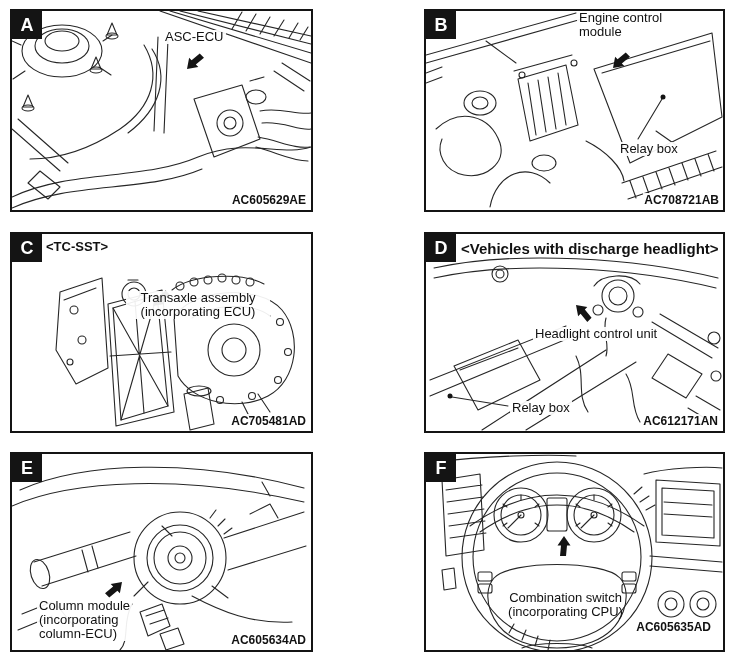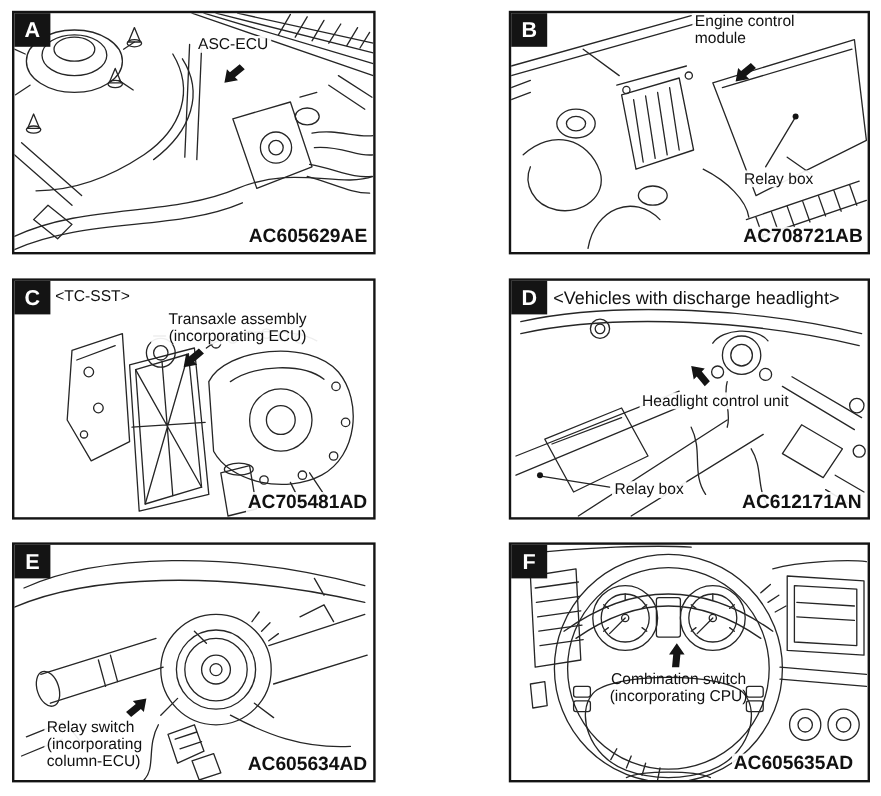--- a/index.html
+++ b/index.html
@@ -1,25 +1,25 @@
 <!DOCTYPE html>
 <html><head>
 <meta charset="utf-8">
 <style>
   html,body{margin:0;padding:0;background:#fff;}
   #page{position:relative;width:734px;height:663px;background:#fff;font-family:"Liberation Sans",sans-serif;color:#111;overflow:hidden;}
   .panel{position:absolute;border:2px solid #141414;background:#fff;box-sizing:border-box;}
   .art{position:absolute;left:0;top:0;width:100%;height:100%;}
   .badge{position:absolute;left:0;top:0;width:30px;height:28px;background:#141414;color:#fff;
          font-weight:bold;font-size:18px;display:flex;align-items:center;justify-content:center;z-index:5;}
-  .ptitle{position:absolute;font-weight:normal;font-size:13px;white-space:nowrap;z-index:4;background:#fff;padding:0 2px;}
+  .ptitle{position:absolute;font-weight:bold;font-size:13px;white-space:nowrap;z-index:4;background:#fff;padding:0 2px;}
   .callout{position:absolute;font-size:13px;line-height:14px;white-space:pre-line;z-index:4;}
   .callout.bg{background:rgba(255,255,255,.92);padding:0 2px;}
-  .callout.center{text-align:center;}
-  .code{position:absolute;font-weight:bold;font-size:16px;z-index:4;background:rgba(255,255,255,.9);padding:0 1px;}
+  .callout.center{text-align:center;margin-top:32px;}
+  .code{position:absolute;font-weight:bold;font-size:12px;z-index:4;background:rgba(255,255,255,.9);padding:0 1px;}
   svg{display:block;}
   .ln{fill:none;stroke:#262626;stroke-width:1.1;stroke-linecap:round;stroke-linejoin:round;}
   .fl{fill:#141414;stroke:none;}
 </style>
 </head>
 <body>
 
 <svg width="0" height="0" style="position:absolute" aria-hidden="true">
   <defs>
     <path id="arw" d="M0 0 L-6.5 -9.5 L-3 -9.5 L-2 -20 L4 -20 L3 -9.5 L6.5 -9.5 Z"></path>
@@ -186,21 +186,21 @@
         <path d="M128 158 L150 150 L158 172 L136 182 Z M148 180 L166 174 L172 190 L154 196 Z M134 162 l18 -6 M138 170 l18 -6"></path>
         <path d="M120 150 C110 168 118 186 108 196"></path>
         <path d="M10 160 l30 -12 M6 176 l34 -14 M44 150 l16 20"></path>
         <path d="M180 142 C210 158 240 170 280 168"></path>
       </g>
       <use href="#arw" class="fl" transform="translate(110,128) rotate(225)"></use>
     </svg>
     <div class="badge">
         <span>E</span>
       </div>
-    <div class="callout bg" style="left:25px;top:145px;">Relay switch
+    <div class="callout bg" style="left:25px;top:145px;">Column module
 (incorporating
 column-ECU)</div>
     <div class="code" style="right:4px;bottom:3px;">AC605634AD</div>
   </div>
 
   <div class="panel" style="left:424px;top:452px;width:301px;height:200px;">
     <svg class="art" viewBox="0 0 297 196" preserveAspectRatio="none">
       <g class="ln">
         <circle cx="131" cy="103" r="95"></circle>
           <circle cx="131" cy="103" r="84"></circle>
@@ -234,16 +234,16 @@
         <path d="M218 20 C240 14 280 12 296 14 M8 8 C60 2 120 0 150 2"></path>
         <path d="M96 194 C110 188 152 188 166 194"></path>
       </g>
       <use href="#arw" class="fl" transform="translate(138,82) rotate(180)"></use>
     </svg>
     <div class="badge">
         <span>F</span>
       </div>
     <div class="callout center" style="left:62px;top:105px;width:155px;">Combination switch
 (incorporating CPU)</div>
-    <div class="code" style="right:11px;bottom:4px;text-align:center;">AC605635AD</div>
+    <div class="code" style="right:11px;bottom:16px;text-align:center;">AC605635AD</div>
   </div>
 
 </div>
 
 </body></html>

